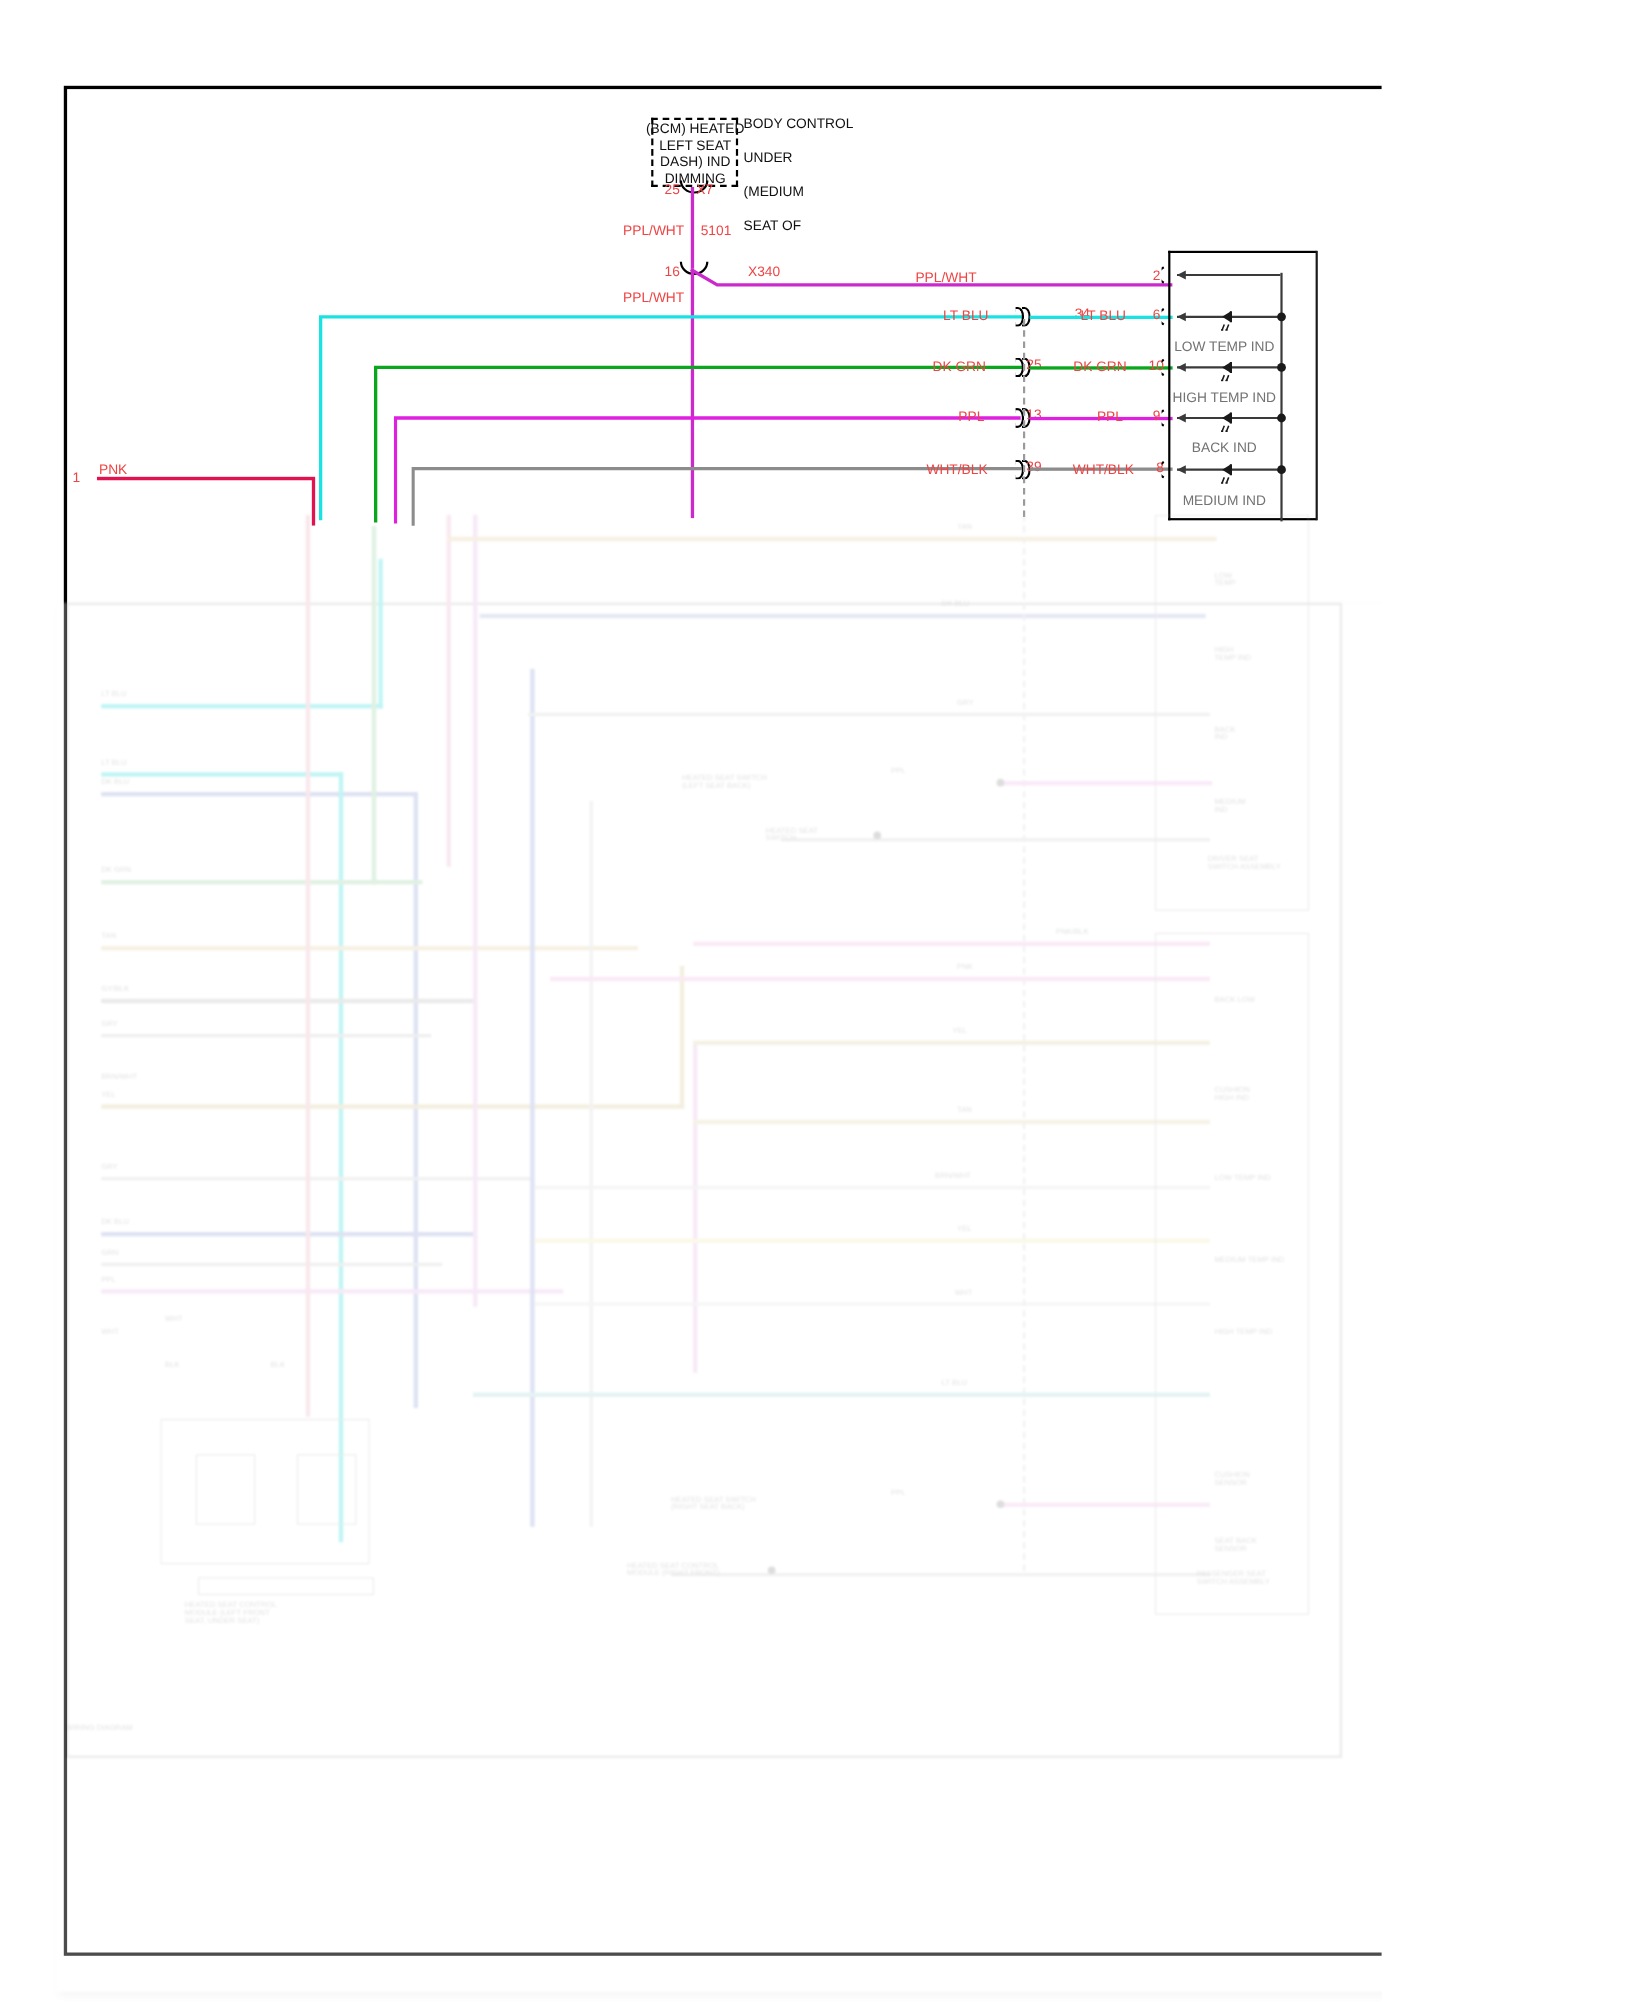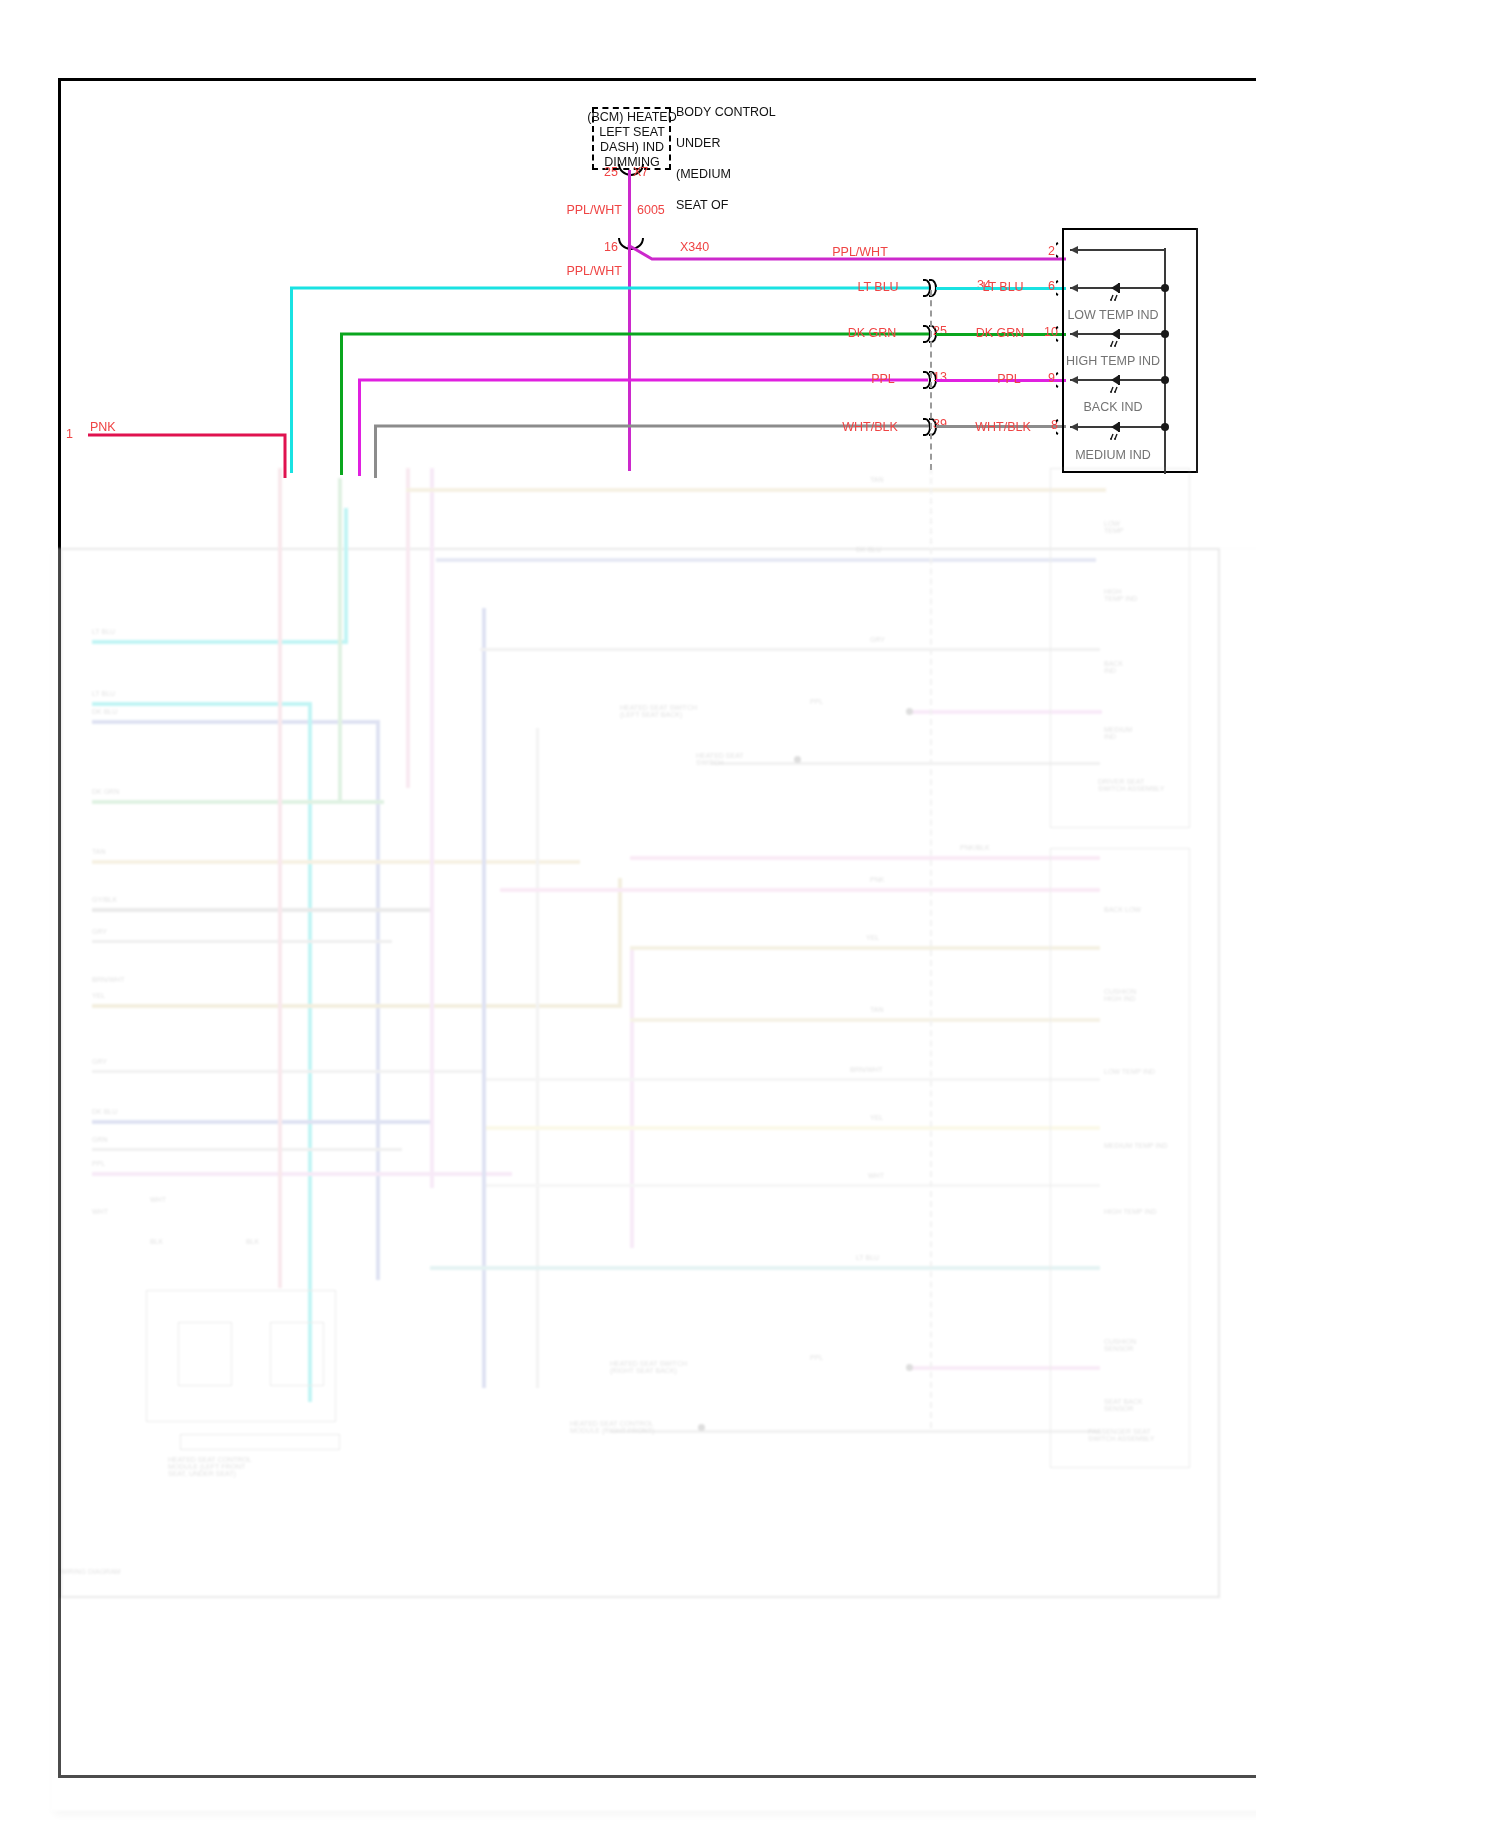--- a/index.html
+++ b/index.html
@@ -66,21 +66,21 @@
   </div>
 
   <svg class="arcsvg" style="position:absolute;left:617px;top:163px;" width="28" height="14" viewBox="0 0 28 14">
     <path d="M2,1 A12,11 0 0 0 26,1" fill="none" stroke="#000" stroke-width="2"></path>
   </svg>
   <div class="lbl r" style="left:618px;top:165px;font-size:12.5px;">25</div>
   <div class="lbl" style="left:633px;top:165px;font-size:12.5px;">X7</div>
 
   <div class="wire" style="left:628px;top:170px;width:3px;height:74px;background:#cc29cc;"></div>
   <div class="lbl r" style="left:622px;top:203px;font-size:12.5px;">PPL/WHT</div>
-  <div class="lbl" style="left:637px;top:203px;font-size:12.5px;">6005</div>
+  <div class="lbl" style="left:637px;top:203px;font-size:12.5px;">5101</div>
 
   <svg style="position:absolute;left:617px;top:237px;" width="28" height="14" viewBox="0 0 28 14">
     <path d="M2,1 A12,11 0 0 0 26,1" fill="none" stroke="#000" stroke-width="2"></path>
   </svg>
   <div class="lbl r" style="left:618px;top:240px;font-size:12.5px;">16</div>
   <div class="lbl" style="left:640px;top:240px;font-size:12.5px;padding-left:40px;">X340</div>
 
   <div class="wire" style="left:628px;top:244px;width:3px;height:227px;background:#cc29cc;"></div>
   <div class="lbl r" style="left:622px;top:264px;font-size:12.5px;">PPL/WHT</div>
 

